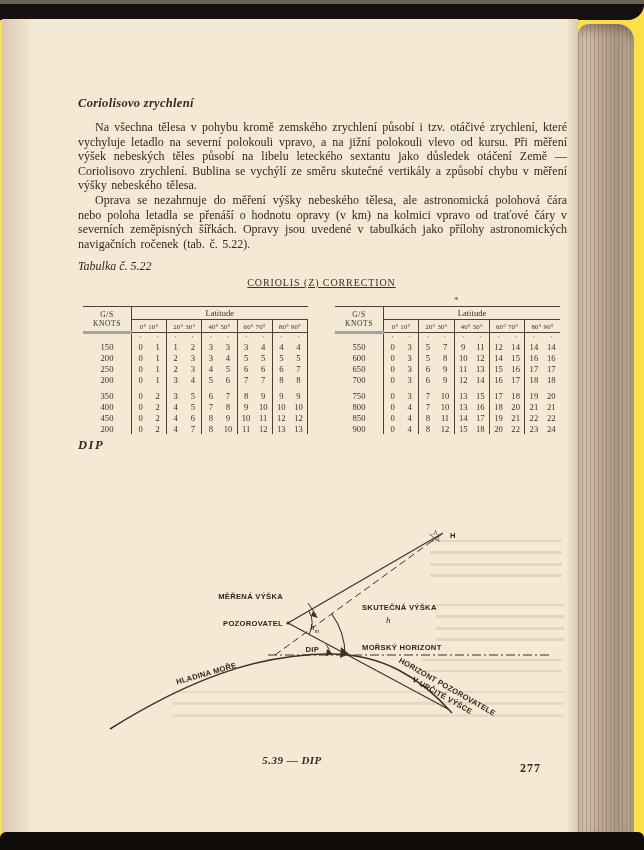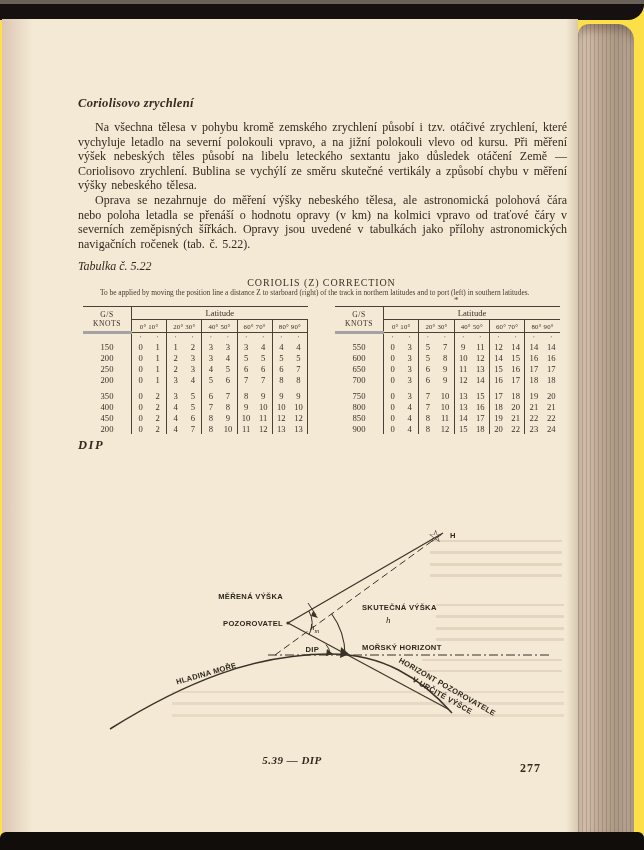--- a/index.html
+++ b/index.html
@@ -23,21 +23,21 @@
         background:linear-gradient(270deg,rgba(150,115,85,.28),rgba(150,115,85,0));pointer-events:none;}
 
   .heading{position:absolute;left:76px;top:77px;font-size:12.5px;font-weight:bold;font-style:italic;
            letter-spacing:.3px;}
   .bodytext{position:absolute;left:76px;top:101px;width:489px;font-size:12px;line-height:14.6px;
             text-align:justify;word-spacing:1.6px;}
   .bodytext p{margin:0;text-indent:17px;}
   .table-label{position:absolute;left:76px;top:240px;font-size:12px;font-style:italic;}
 
   .t-title{position:absolute;left:81px;top:258px;width:477px;text-align:center;font-size:10px;
-           letter-spacing:.9px;color:#3c3227;}
+           letter-spacing:.9px;color:#3c3227;text-decoration:underline;}
   .t-note{position:absolute;left:88px;top:270px;width:472px;font-size:7.4px;line-height:8.2px;
           color:#46392c;text-indent:10px;}
   .t-foot{position:absolute;left:452px;top:276px;font-size:9px;color:#5a4a38;}
   .tbl-wrap{position:absolute;left:81px;top:287px;width:477px;display:flex;gap:27px;}
   table.half{border-collapse:collapse;table-layout:fixed;width:225px;border-top:1.2px solid #4b4034;
              color:#3b3025;}
   table.half th,table.half td{padding:0;text-align:center;font-weight:normal;}
   th.gs{width:48px;font-size:7.6px;line-height:9px;letter-spacing:.5px;
         border-right:1px solid #4b4034;border-bottom:3px solid #a3a3a3;}
   th.latspan{font-size:8.6px;border-bottom:1px solid #4b4034;height:12px;}
@@ -90,21 +90,20 @@
     <div class="heading">Coriolisovo zrychlení</div>
 
     <div class="bodytext">
       <p>Na všechna tělesa v pohybu kromě zemského zrychlení působí i tzv. otáčivé zrychlení, které vychyluje letadlo na severní polokouli vpravo, a na jižní polokouli vlevo od kursu. Při měření výšek nebeských těles působí na libelu leteckého sextantu jako důsledek otáčení Země — Coriolisovo zrychlení. Bublina se vychýlí ze směru skutečné vertikály a způsobí chybu v měření výšky nebeského tělesa.</p>
       <p>Oprava se nezahrnuje do měření výšky nebeského tělesa, ale astronomická polohová čára nebo poloha letadla se přenáší o hodnotu opravy (v km) na kolmici vpravo od traťové čáry v severních zeměpisných šířkách. Opravy jsou uvedené v tabulkách jako přílohy astronomických navigačních ročenek (tab. č. 5.22).</p>
     </div>
 
     <div class="table-label">Tabulka č. 5.22</div>
 
     <div class="t-title">CORIOLIS (Z) CORRECTION</div>
-    <div class="t-note">To be applied by moving the position line a distance Z to starboard (right) of the track in northern latitudes and to port (left) in southern latitudes.</div>
     <div class="t-foot">*</div>
 
     <div class="tbl-wrap">
       <table class="half" id="half0">
           <thead>
             <tr>
               <th class="gs" rowspan="2">G/S<br>KNOTS</th>
               <th class="latspan" colspan="5">Latitude</th>
             </tr>
             <tr>

